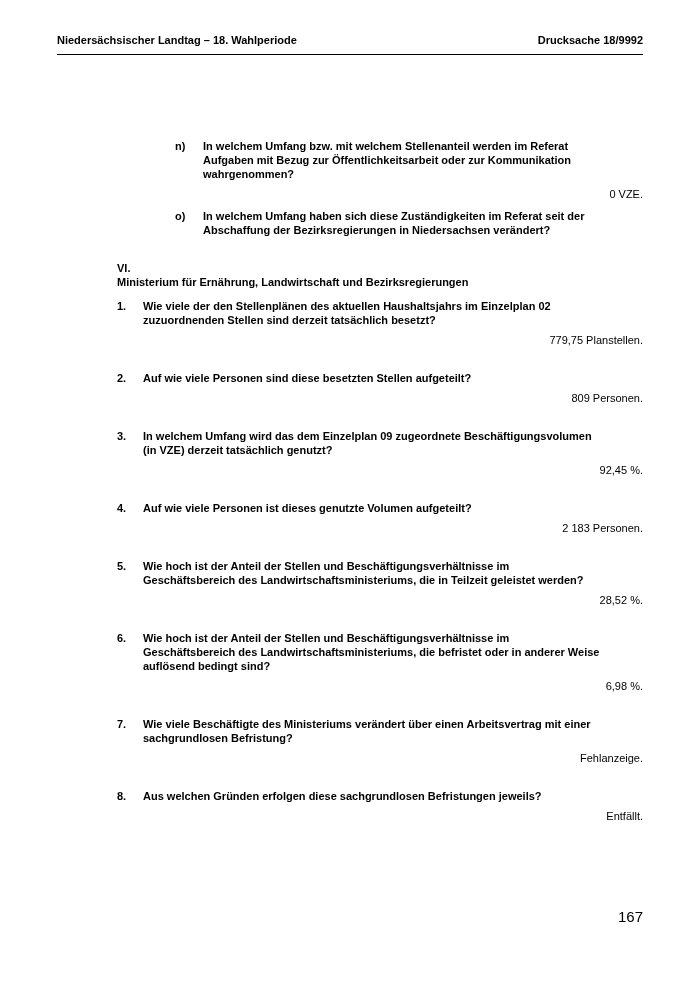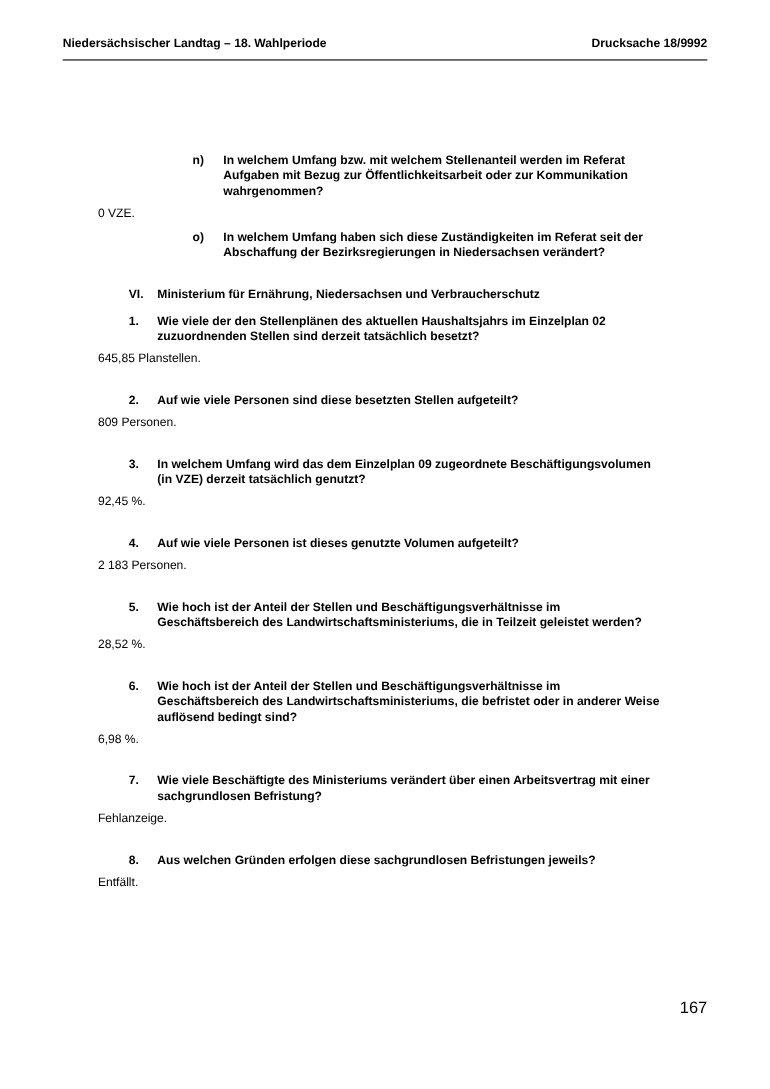--- a/index.html
+++ b/index.html
@@ -41,26 +41,28 @@
   .q.lettered .q-label { width: 28px; }
   .q.lettered .q-text { width: 397px; }
   .q.numbered { margin-left: 60px; }
   .q.numbered .q-label { width: 26px; }
   .q.numbered .q-text { width: 457px; }
   .heading {
     display: flex;
     margin-left: 60px;
     margin-top: 24px;
     font-weight: bold;
+    flex-direction: column;
   }
   .heading .q-label { flex: none; width: 26px; }
   .heading .q-text { width: 457px; }
   .answer {
-    margin: 6px 0 0 32px;
+    margin: 6px 0 0 94px;
     padding: 0;
+    text-align: right;
   }
   .mt0  { margin-top: 0; }
   .mt8  { margin-top: 8px; }
   .mt10 { margin-top: 10px; }
   .page-footer {
     position: absolute;
     right: 57px;
     bottom: 66px;
     font-size: 15px;
   }
@@ -83,28 +85,28 @@
     </div>
     <p class="answer">0 VZE.</p>
 
     <div class="q lettered mt8">
       <span class="q-label">o)</span>
       <span class="q-text">In welchem Umfang haben sich diese Zuständigkeiten im Referat seit der Abschaffung der Bezirksregierungen in Niedersachsen verändert?</span>
     </div>
 
     <div class="heading">
       <span class="q-label">VI.</span>
-      <span class="q-text">Ministerium für Ernährung, Niedersachsen und Verbraucherschutz</span>
+      <span class="q-text">Ministerium für Ernährung, Landwirtschaft und Bezirksregierungen</span>
     </div>
 
     <div class="q numbered mt10">
       <span class="q-label">1.</span>
       <span class="q-text">Wie viele der den Stellenplänen des aktuellen Haushaltsjahrs im Einzelplan 02 zuzuordnenden Stellen sind derzeit tatsächlich besetzt?</span>
     </div>
-    <p class="answer">645,85 Planstellen.</p>
+    <p class="answer">779,75 Planstellen.</p>
 
     <div class="q numbered">
       <span class="q-label">2.</span>
       <span class="q-text">Auf wie viele Personen sind diese besetzten Stellen aufgeteilt?</span>
     </div>
     <p class="answer">809 Personen.</p>
 
     <div class="q numbered">
       <span class="q-label">3.</span>
       <span class="q-text">In welchem Umfang wird das dem Einzelplan 09 zugeordnete Beschäftigungsvolumen (in VZE) derzeit tatsächlich genutzt?</span>

